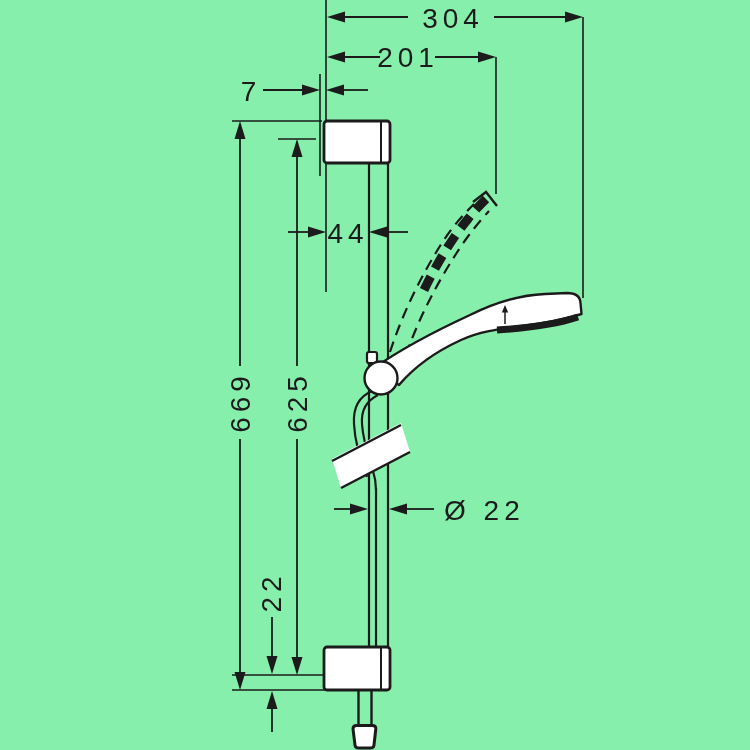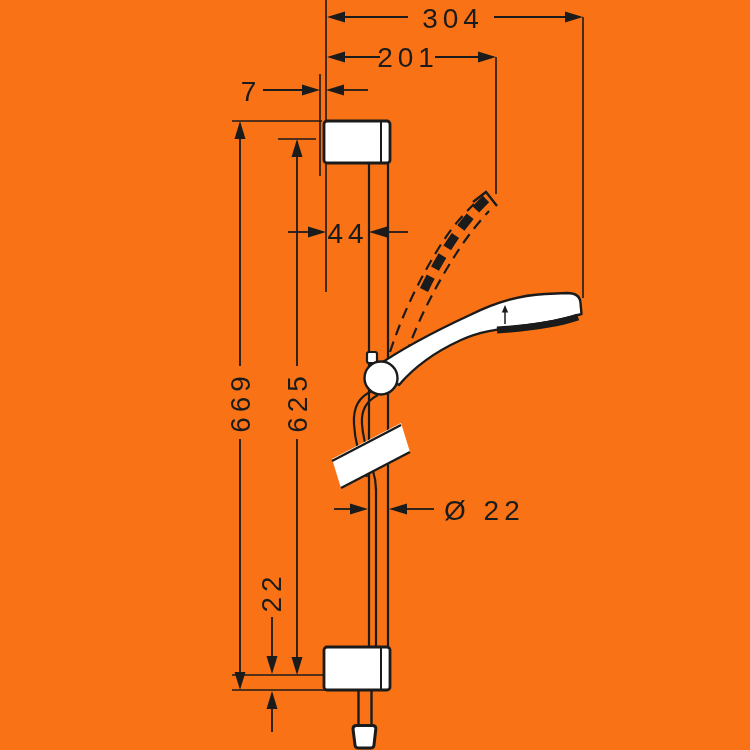--- a/index.html
+++ b/index.html
@@ -1,16 +1,16 @@
 <!DOCTYPE html>
 <html><head>
 <meta charset="utf-8">
 <style>
   html,body{margin:0;padding:0;background:#ffffff;}
-  .stage{position:relative;width:750px;height:750px;background:#f97316;overflow:hidden;}
+  .stage{position:relative;width:750px;height:750px;background:#86efac;overflow:hidden;}
   svg{display:block;}
   .ln{stroke:#1b1b1b;fill:none;}
   .thin{stroke-width:1.6;}
   .dimln{stroke-width:1.8;}
   .w20{stroke-width:2;}
   .w22{stroke-width:2.2;}
   .w24{stroke-width:2.4;}
   .w28{stroke-width:2.8;}
   .white{fill:#ffffff;}
   .arrow{fill:#1b1b1b;stroke:none;}

